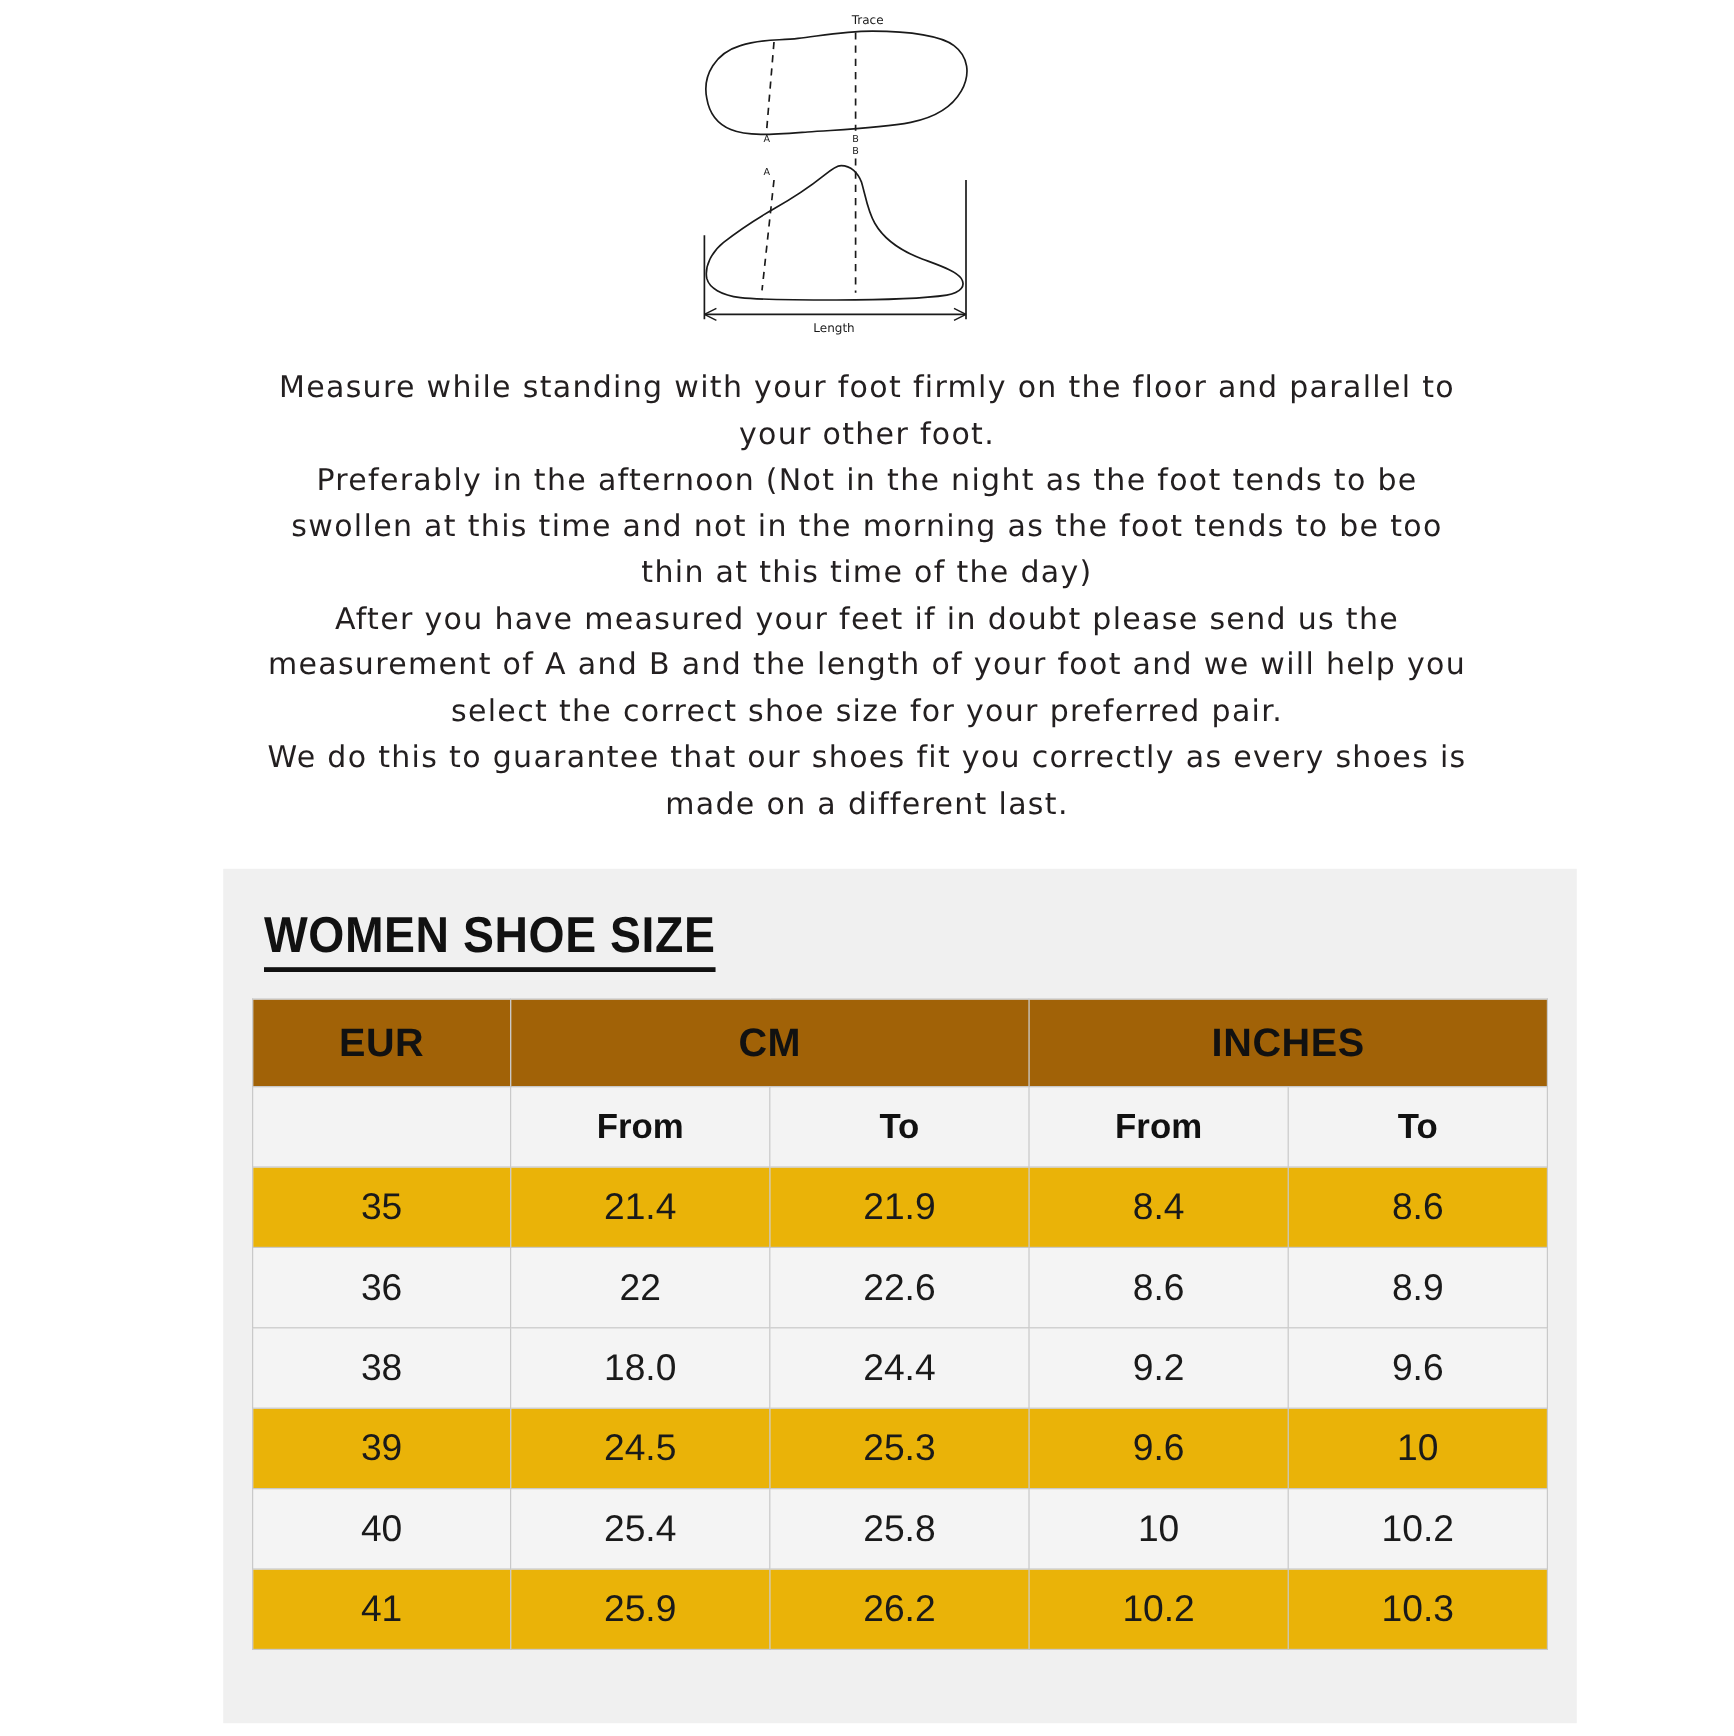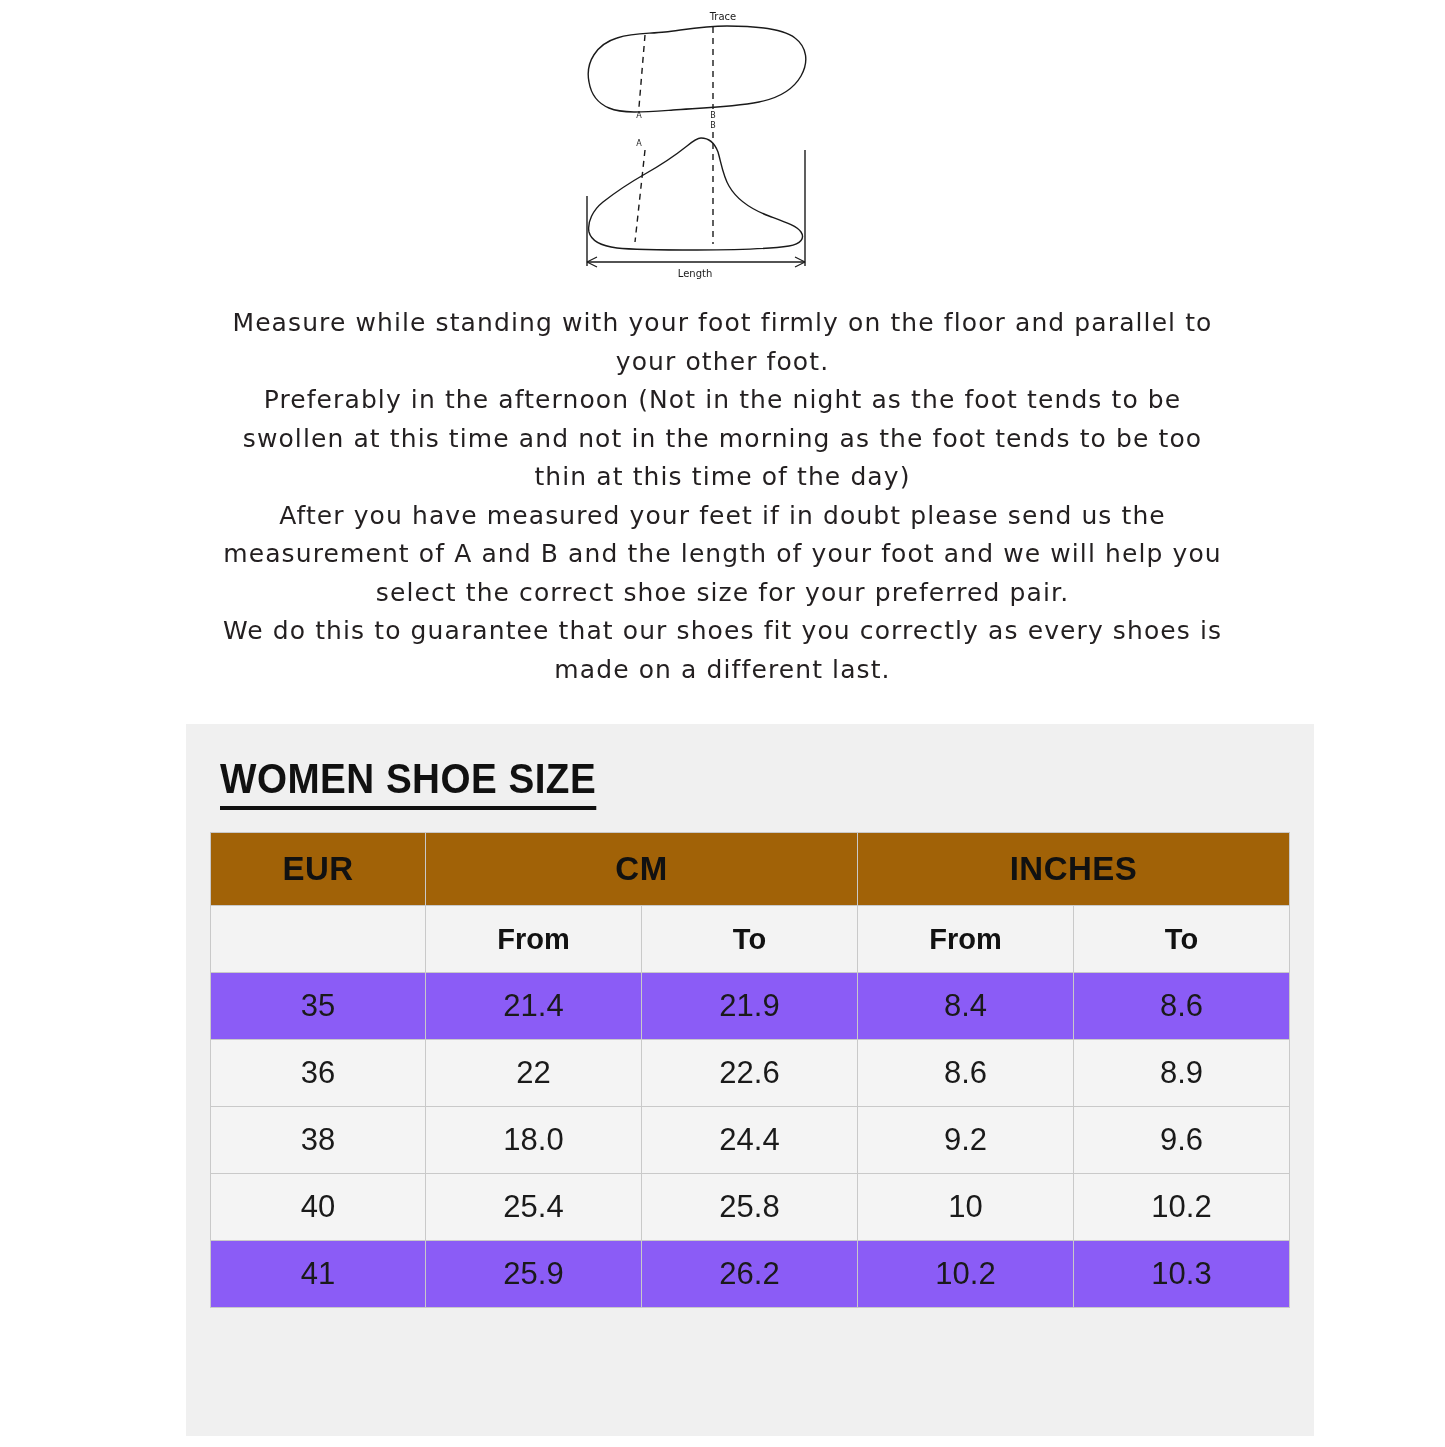--- a/index.html
+++ b/index.html
@@ -99,21 +99,21 @@
     height: 64px;
     color: #111;
     background: #f3f3f3;
   }
   .data-cell {
     font-size: 31px;
     height: 64px;
     color: #1a1a1a;
     font-family: "Liberation Sans", sans-serif;
   }
-  .row-a { background: #8b5cf6; }
+  .row-a { background: #eab308; }
   .row-b { background: #f4f4f4; }
   .col-eur { width: 215px; }
 </style>
 </head>
 <body>
 
 <div class="diagram-wrap">
   <svg class="diagram" viewBox="0 0 300 270">
 
     <g fill="none" stroke="#1a1a1a" stroke-width="1.4">
@@ -201,20 +201,27 @@
         <td class="data-cell">8.6</td>
         <td class="data-cell">8.9</td>
       </tr>
       <tr class="row-b">
         <td class="data-cell">38</td>
         <td class="data-cell">18.0</td>
         <td class="data-cell">24.4</td>
         <td class="data-cell">9.2</td>
         <td class="data-cell">9.6</td>
       </tr>
+      <tr class="row-a">
+        <td class="data-cell">39</td>
+        <td class="data-cell">24.5</td>
+        <td class="data-cell">25.3</td>
+        <td class="data-cell">9.6</td>
+        <td class="data-cell">10</td>
+      </tr>
       <tr class="row-b">
         <td class="data-cell">40</td>
         <td class="data-cell">25.4</td>
         <td class="data-cell">25.8</td>
         <td class="data-cell">10</td>
         <td class="data-cell">10.2</td>
       </tr>
       <tr class="row-a">
         <td class="data-cell">41</td>
         <td class="data-cell">25.9</td>

